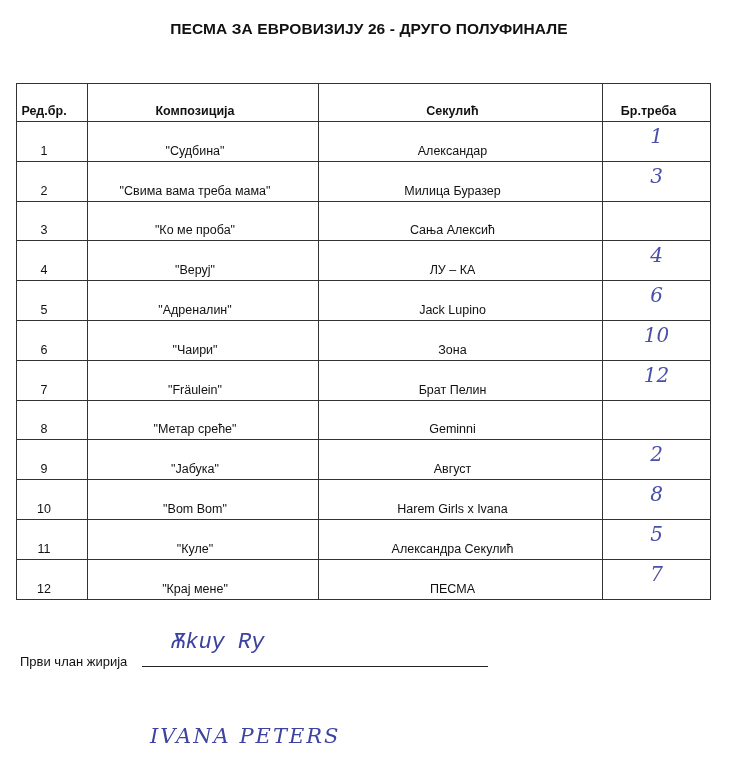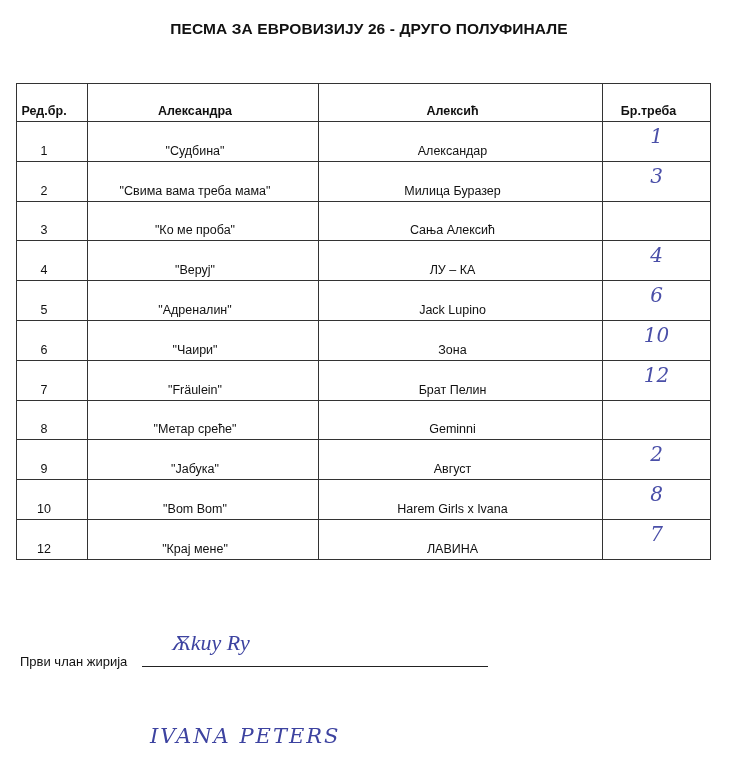--- a/index.html
+++ b/index.html
@@ -32,21 +32,21 @@
     color: #4a4fa8; font-weight: normal;
   }
   .sig-label {
     position: absolute; left: 20px; top: 654px; font-size: 13px;
   }
   .sig-line {
     position: absolute; left: 142px; top: 666px; width: 346px; height: 0;
     border-top: 1.2px solid #222;
   }
   .sig-scribble {
-    position: absolute; left: 172px; top: 630px; font-family: Liberation Serif, serif;
+    position: absolute; left: 172px; top: 630px; font-family: Liberation Mono, monospace;
     font-style: italic; font-size: 22px; color: #3d43a0;
   }
   .sig-name {
     position: absolute; left: 150px; top: 676px; font-family: "DejaVu Serif", serif;
     font-style: italic; font-size: 21px; color: #3d43a0; letter-spacing: 2px; margin-top: 48px;
   }
 </style>
 </head>
 <body>
 
@@ -55,22 +55,22 @@
 <table class="jury">
   <colgroup>
     <col class="col-num">
       <col class="col-song">
       <col class="col-artist">
       <col class="col-pts">
   </colgroup>
   <thead>
     <tr>
       <th>Ред.бр.</th>
-      <th>Александра</th>
-      <th>Алексић</th>
+      <th>Композиција</th>
+      <th>Секулић</th>
       <th>Бр.треба</th>
     </tr>
   </thead>
   <tbody>
     <tr>
       <td>1</td>
       <td>"Судбина"</td>
       <td>Александар</td>
       <td class="pts">
           <span class="hand">1</span>
@@ -142,23 +142,31 @@
     </tr>
     <tr>
       <td>10</td>
       <td>"Bom Bom"</td>
       <td>Harem Girls x Ivana</td>
       <td class="pts">
           <span class="hand">8</span>
         </td>
     </tr>
     <tr>
+      <td>11</td>
+      <td>"Куле"</td>
+      <td>Александра Секулић</td>
+      <td class="pts">
+          <span class="hand">5</span>
+        </td>
+    </tr>
+    <tr>
       <td>12</td>
       <td>"Крај мене"</td>
-      <td>ЛАВИНА</td>
+      <td>ПЕСМА</td>
       <td class="pts">
           <span class="hand">7</span>
         </td>
     </tr>
   </tbody>
 </table>
 
 <div class="sig-label">Први члан жирија</div>
 <div class="sig-line"></div>
 <div class="sig-scribble">Ѫkuy Ry</div>

